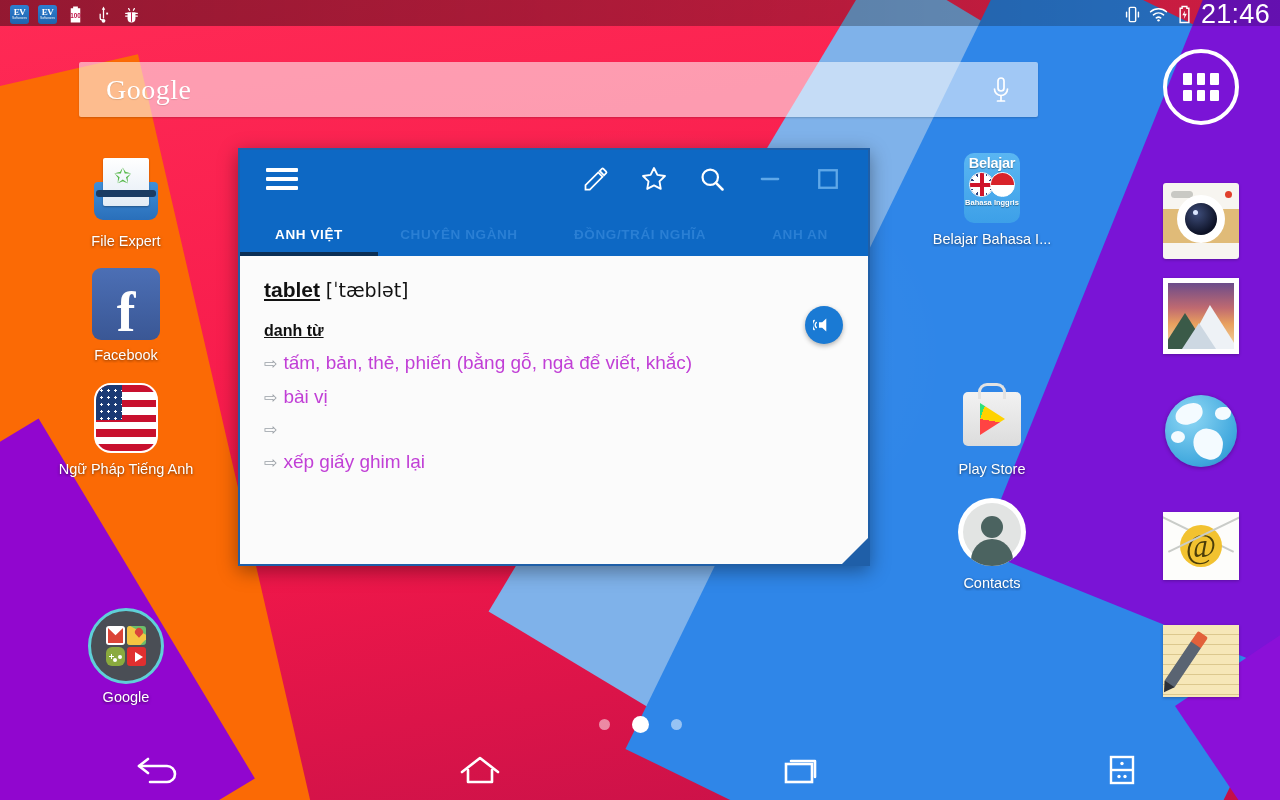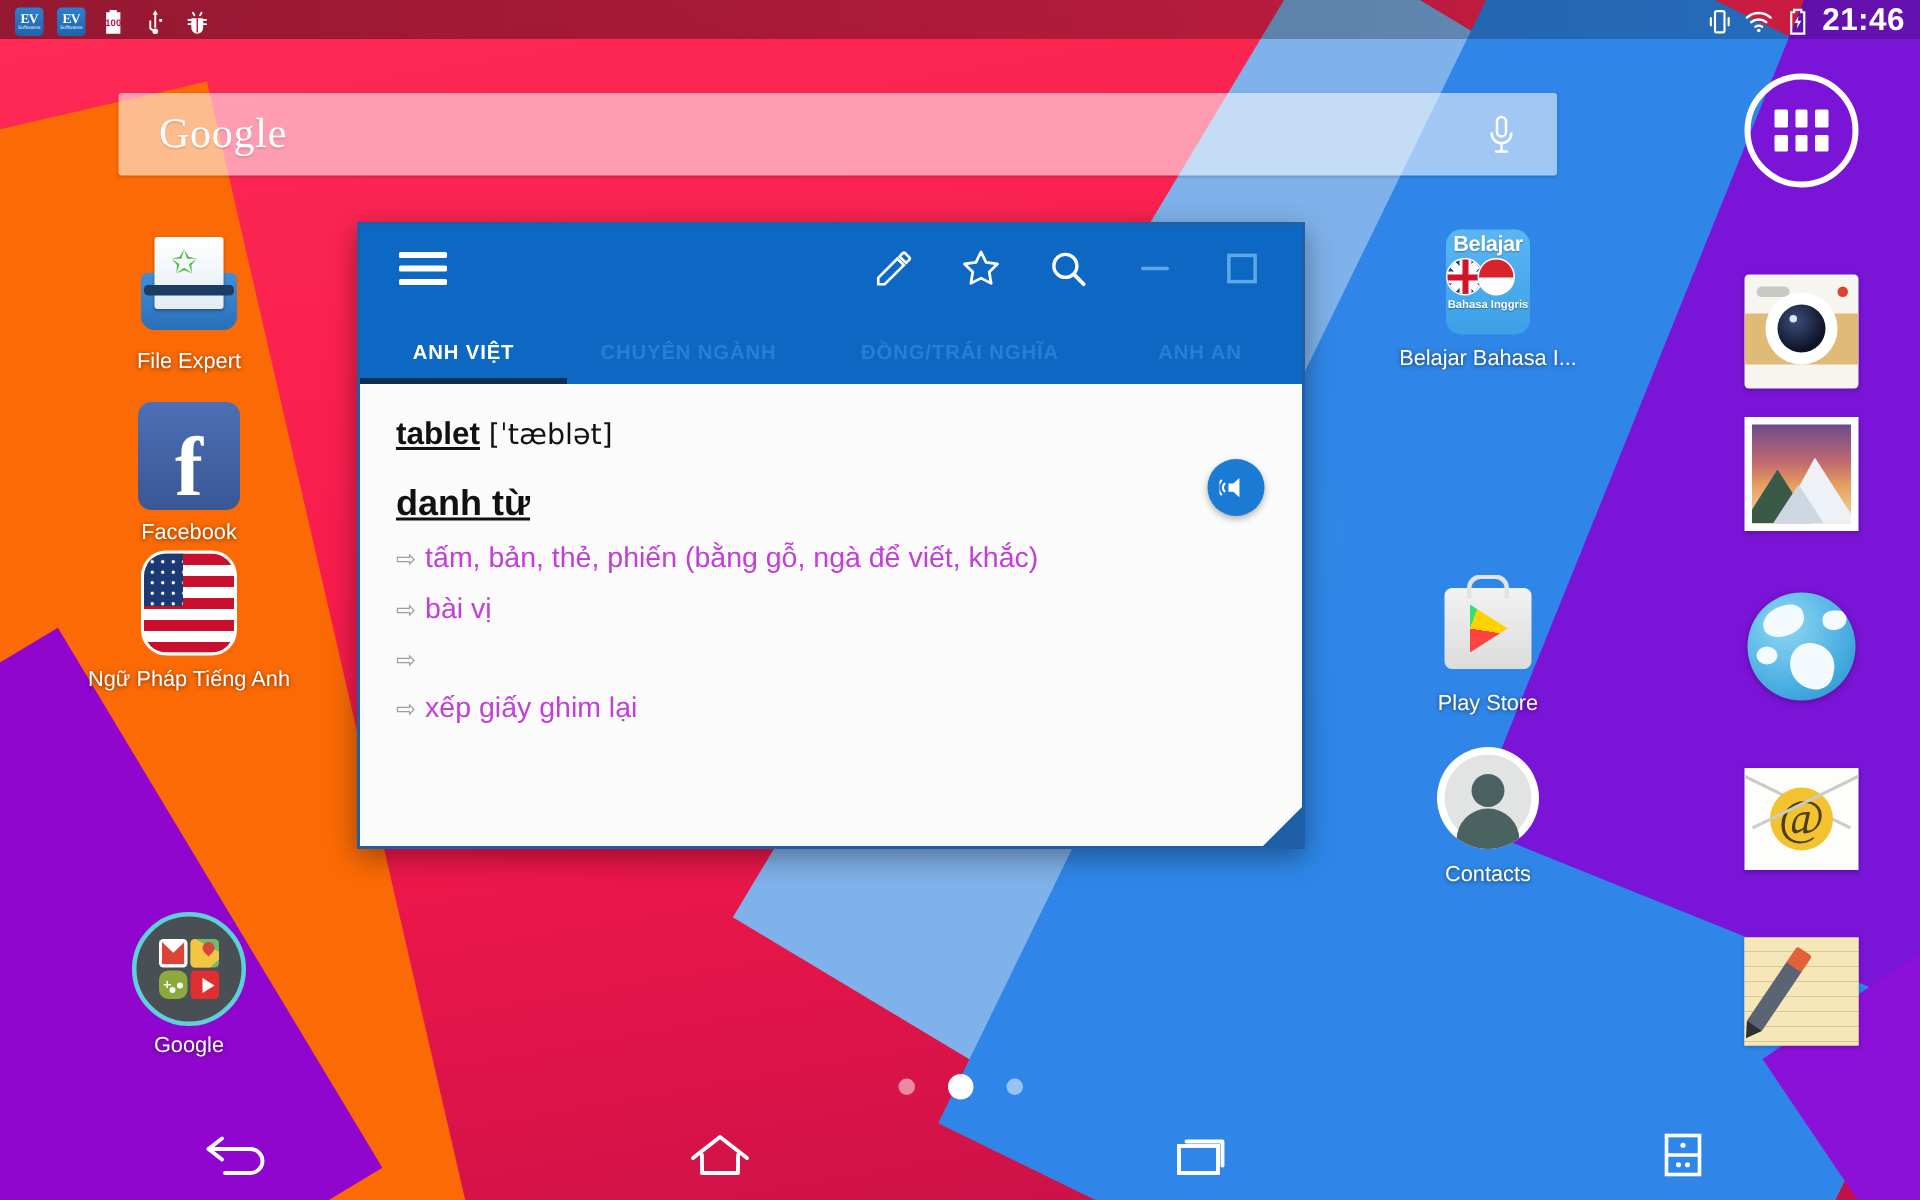--- a/index.html
+++ b/index.html
@@ -36,22 +36,22 @@
   #status-left { display:flex; align-items:center; gap:9px; }
   #status-right { margin-left:auto; display:flex; align-items:center; gap:7px; }
   .st-ico { width:19px; height:19px; display:block; }
   .ev-badge { width:19px; height:19px; border-radius:3px;
     background:linear-gradient(#2d7fd0,#1f63ad); position:relative;
     display:flex; flex-direction:column; align-items:center; justify-content:center;
     color:#fff; }
   .ev-badge b { font-size:9px; line-height:8px; letter-spacing:-.5px;
     font-family:"Liberation Serif", serif; }
   .ev-badge i { font-size:3.4px; line-height:4px; font-style:normal; opacity:.9; }
-  #clock { color:#fff; font-size:21px; letter-spacing:.3px;
-    font-family:"Liberation Sans", sans-serif;font-weight:bold; }
+  #clock { color:#fff; font-size:27px; letter-spacing:.3px;
+    font-family:"Liberation Sans", sans-serif; }
 
   
   #searchbar { position:absolute; top:62px; left:79px; width:959px; height:55px;
     background:rgba(255,255,255,.55); border-radius:2px;
     box-shadow:0 1px 2px rgba(0,0,0,.18);
     display:flex; align-items:center; z-index:20; }
   #google-word { margin-left:27px; font-family:"Liberation Serif", serif;
     font-size:28px; color:#ffffff; letter-spacing:.5px;
     text-shadow:0 1px 1px rgba(0,0,0,.12); }
   #mic-btn { margin-left:auto; margin-right:25px; }
@@ -112,21 +112,21 @@
   .gf-games::after { content:""; position:absolute; right:3px; top:8px;
     width:4px; height:4px; border-radius:50%; background:#fff;
     box-shadow:-5px 3px 0 #fff; }
   .gf-yt { background:#e02f2f; position:relative; }
   .gf-yt::before { content:""; position:absolute; left:8px; top:5px;
     border-left:8px solid #fff; border-top:5px solid transparent;
     border-bottom:5px solid transparent; }
   
   .belajar { position:absolute; inset:3px 10px; border-radius:10px;
     background:linear-gradient(#5ab6f2,#3da0e8); overflow:hidden;
-    display:flex; flex-direction:column; }
+    display:flex; flex-direction:column; align-items:center; }
   .belajar .bj-top { color:#fff; font-size:14.5px; font-weight:bold;
     margin-top:2px; text-shadow:0 1px 1px rgba(0,0,0,.35); letter-spacing:-.3px; }
   .belajar .bj-flags { display:flex; margin-top:1px; }
   .bj-uk,.bj-id { width:25px; height:25px; border-radius:50%;
     border:1.3px solid #fff; overflow:hidden; position:relative; }
   .bj-uk { background:#28407e; margin-right:-4px; }
   .bj-uk::before { content:""; position:absolute; inset:0;
     background:
       linear-gradient(45deg,transparent 42%,#fff 42% 58%,transparent 58%),
       linear-gradient(-45deg,transparent 42%,#fff 42% 58%,transparent 58%),
@@ -244,21 +244,21 @@
   .tab { font-size:13.5px; font-weight:bold; letter-spacing:.6px;
     color:#2a7fd4; padding:0 0 14px 0; position:relative; text-align:center;
     white-space:nowrap; flex:0 0 auto; }
   .tab.active { color:#fff; }
   .tab.active::after { content:""; position:absolute; left:0; right:0; bottom:0;
     height:4px; background:#0b2f55; }
   #dw-body { flex:1; background:#fbfbfb; position:relative; padding:22px 24px 0; }
   #headword { font-size:21px; color:#111; }
   #headword b { text-decoration:underline; }
   #headword span { font-family:"DejaVu Sans", sans-serif; font-size:19px; }
-  #pos { margin-top:20px; font-size:24px; font-weight:bold; color:#111;
+  #pos { margin-top:20px; font-size:16px; font-weight:bold; color:#111;
     text-decoration:underline; display:inline-block; }
   .defn { margin-top:12px; font-size:19px; color:#c13fd6;
     display:flex; align-items:baseline; gap:6px; }
   .arrow { color:#9aa0a6; font-size:16px; flex:0 0 auto; }
   #speak-btn { position:absolute; right:25px; top:50px; width:38px; height:38px;
     border-radius:50%; background:#1a7ad4;
     display:flex; align-items:center; justify-content:center;
     box-shadow:0 2px 5px rgba(0,0,0,.3); }
   #resize-grip { position:absolute; right:0; bottom:0; width:0; height:0;
     border-right:26px solid #1f5fa8; border-top:26px solid transparent; }
@@ -358,21 +358,21 @@
     <div class="lbl">File Expert</div>
   </div>
 
   <div class="app" style="left:64px;top:266px">
     <div class="ic">
       <div class="fb">f</div>
     </div>
     <div class="lbl">Facebook</div>
   </div>
 
-  <div class="app" style="left:64px;top:364px;width:148px;left:52px">
+  <div class="app" style="left:64px;top:380px;width:148px;left:52px">
     <div class="ic">
       <div class="flag">
           <div class="stripes"></div>
           <div class="canton"></div>
         </div>
     </div>
     <div class="lbl">Ngữ Pháp Tiếng Anh</div>
   </div>
 
   <div class="app" style="left:64px;top:608px">

